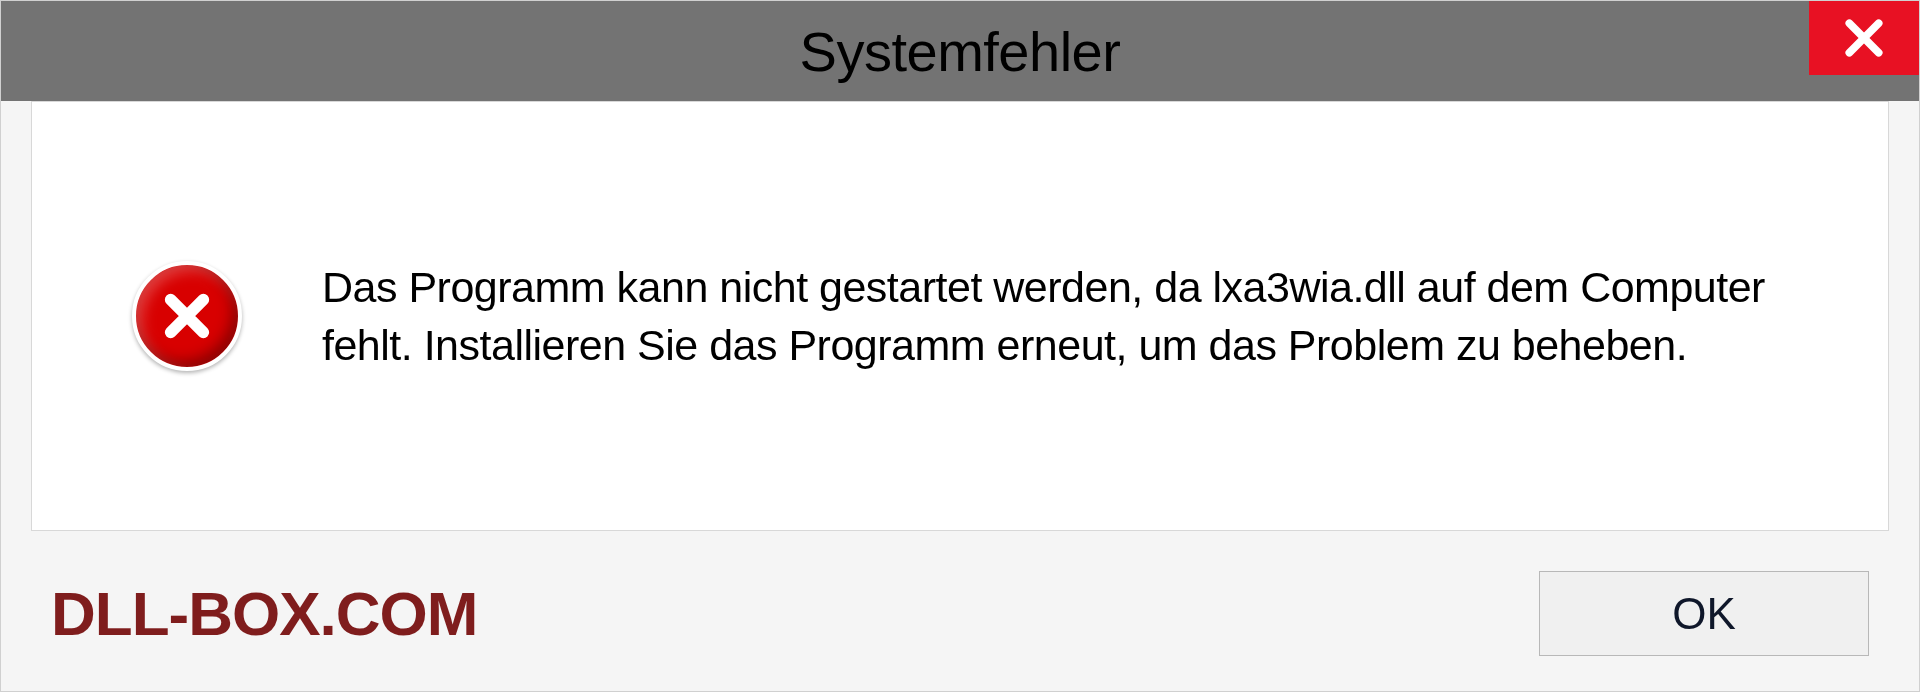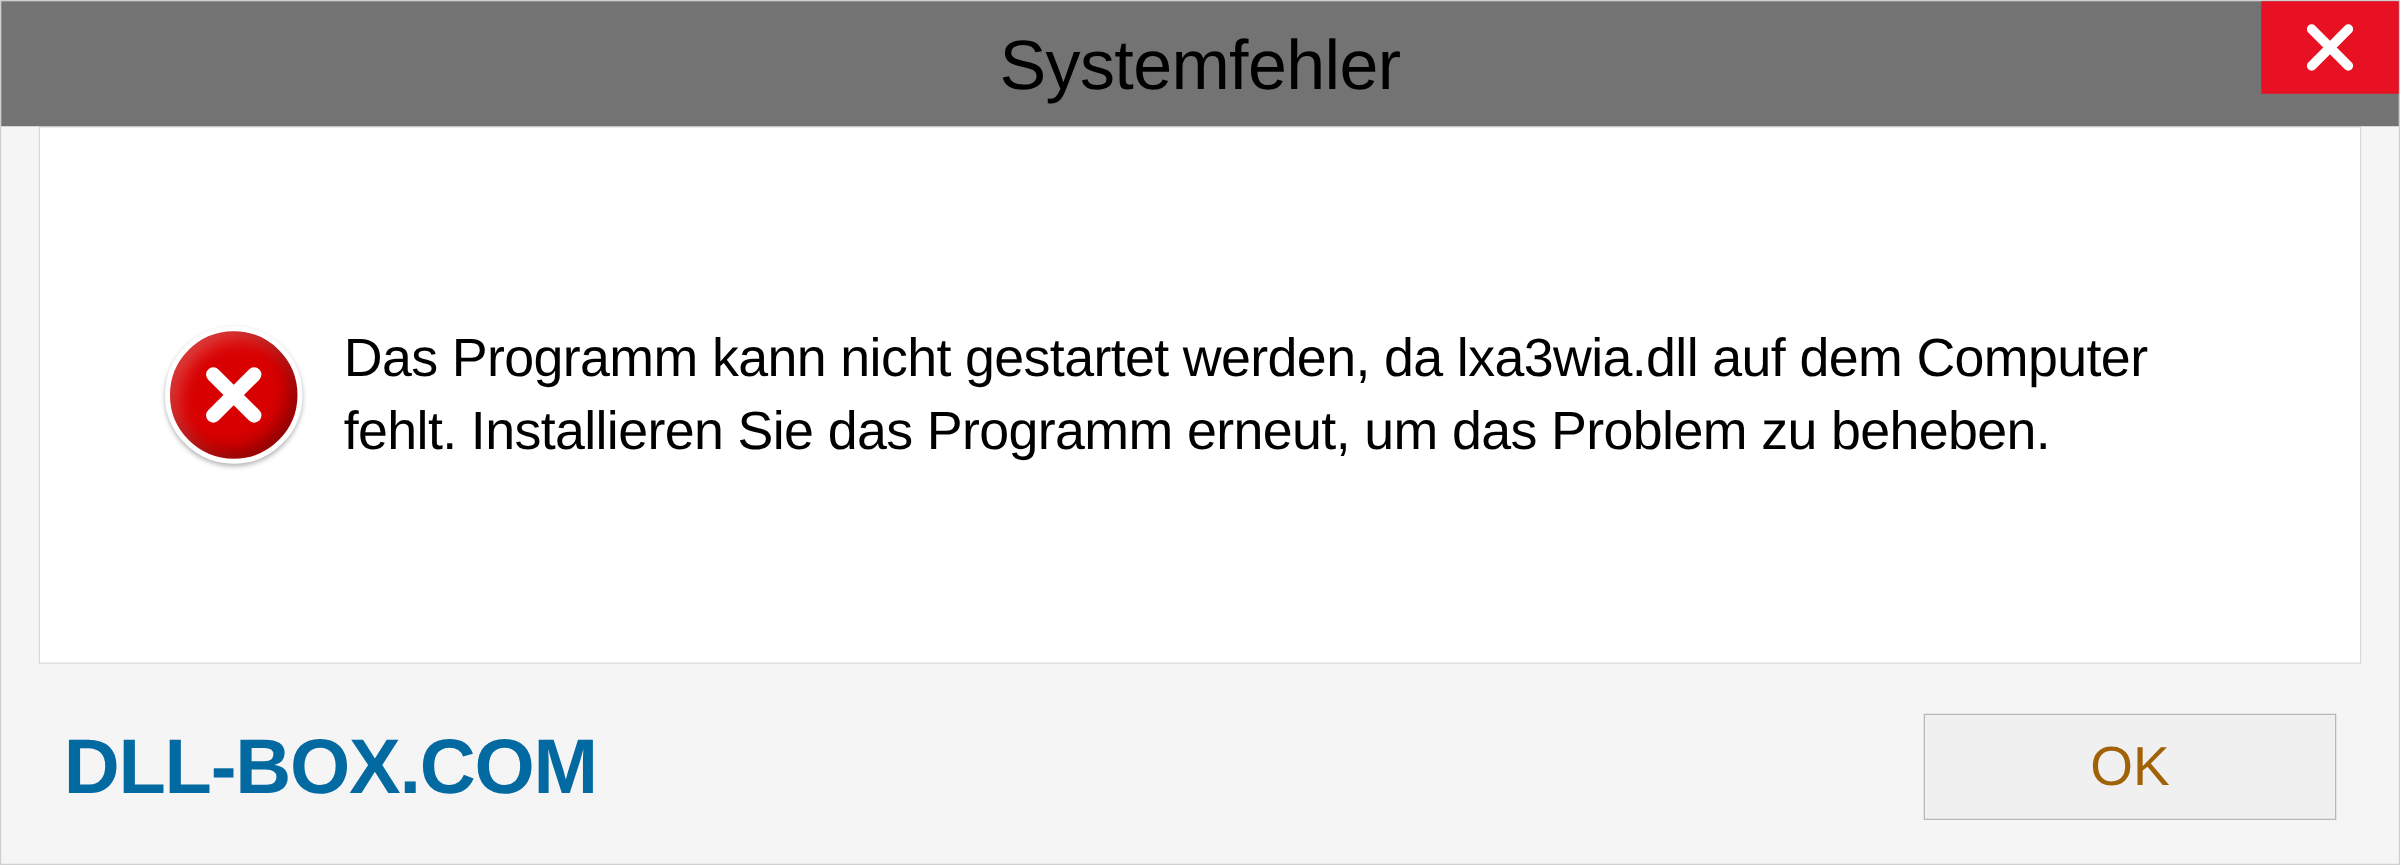--- a/index.html
+++ b/index.html
@@ -54,21 +54,21 @@
       height: 44px;
     }
     .content-panel {
       margin: 0 30px 20px 30px;
       background: #fff;
       border: 1px solid #d8d8d8;
       flex: 1;
       display: flex;
       align-items: center;
       padding: 40px 70px 40px 100px;
-      gap: 33px;
+      gap: 80px;
     }
     .error-icon-wrap {
       flex-shrink: 0;
     }
     .error-icon {
       width: 110px;
       height: 110px;
       border-radius: 50%;
       background: #d80000;
       box-shadow: inset -6px -6px 14px rgba(0,0,0,0.35), inset 6px 6px 14px rgba(255,255,255,0.25), 0 2px 4px rgba(0,0,0,0.3);
@@ -91,31 +91,31 @@
     .footer {
       display: flex;
       align-items: center;
       justify-content: space-between;
       padding: 20px 50px 35px 50px;
       height: 140px;
     }
     .watermark {
       font-size: 62px;
       font-weight: 800;
-      color: #0369a1;
+      color: #7f1d1d;
       letter-spacing: -1px;
       font-family: Arial, Helvetica, sans-serif;
     }
     .ok-button {
       background: #f0f0f0;
       border: 1px solid #b8b8b8;
       width: 330px;
       height: 85px;
       font-size: 44px;
-      color: #a16207;
+      color: #0f172a;
       cursor: pointer;
       font-family: Arial, Helvetica, sans-serif;
       display: flex;
       align-items: center;
       justify-content: center;
     }
   </style>
 </head>
 <body>
 

